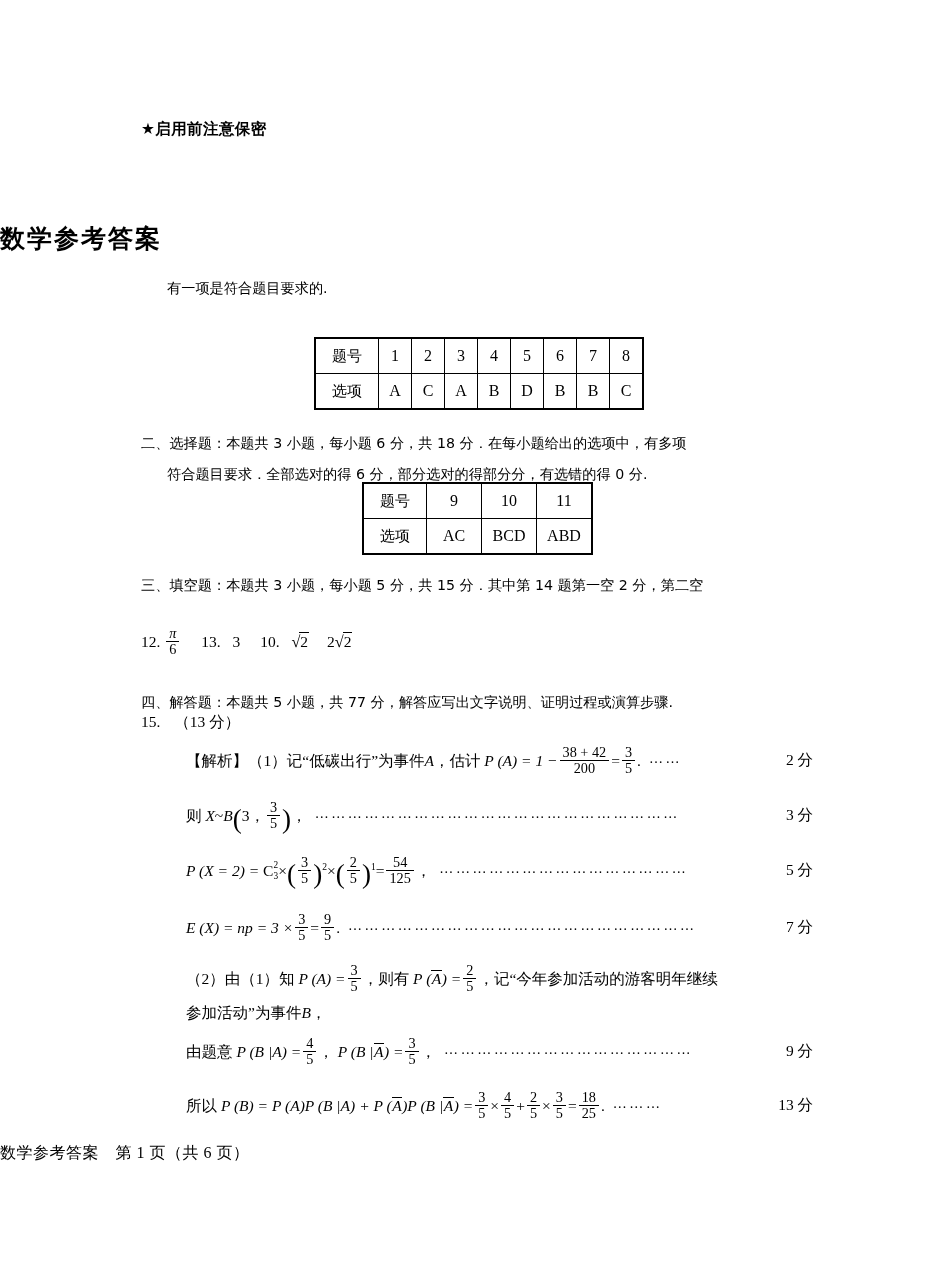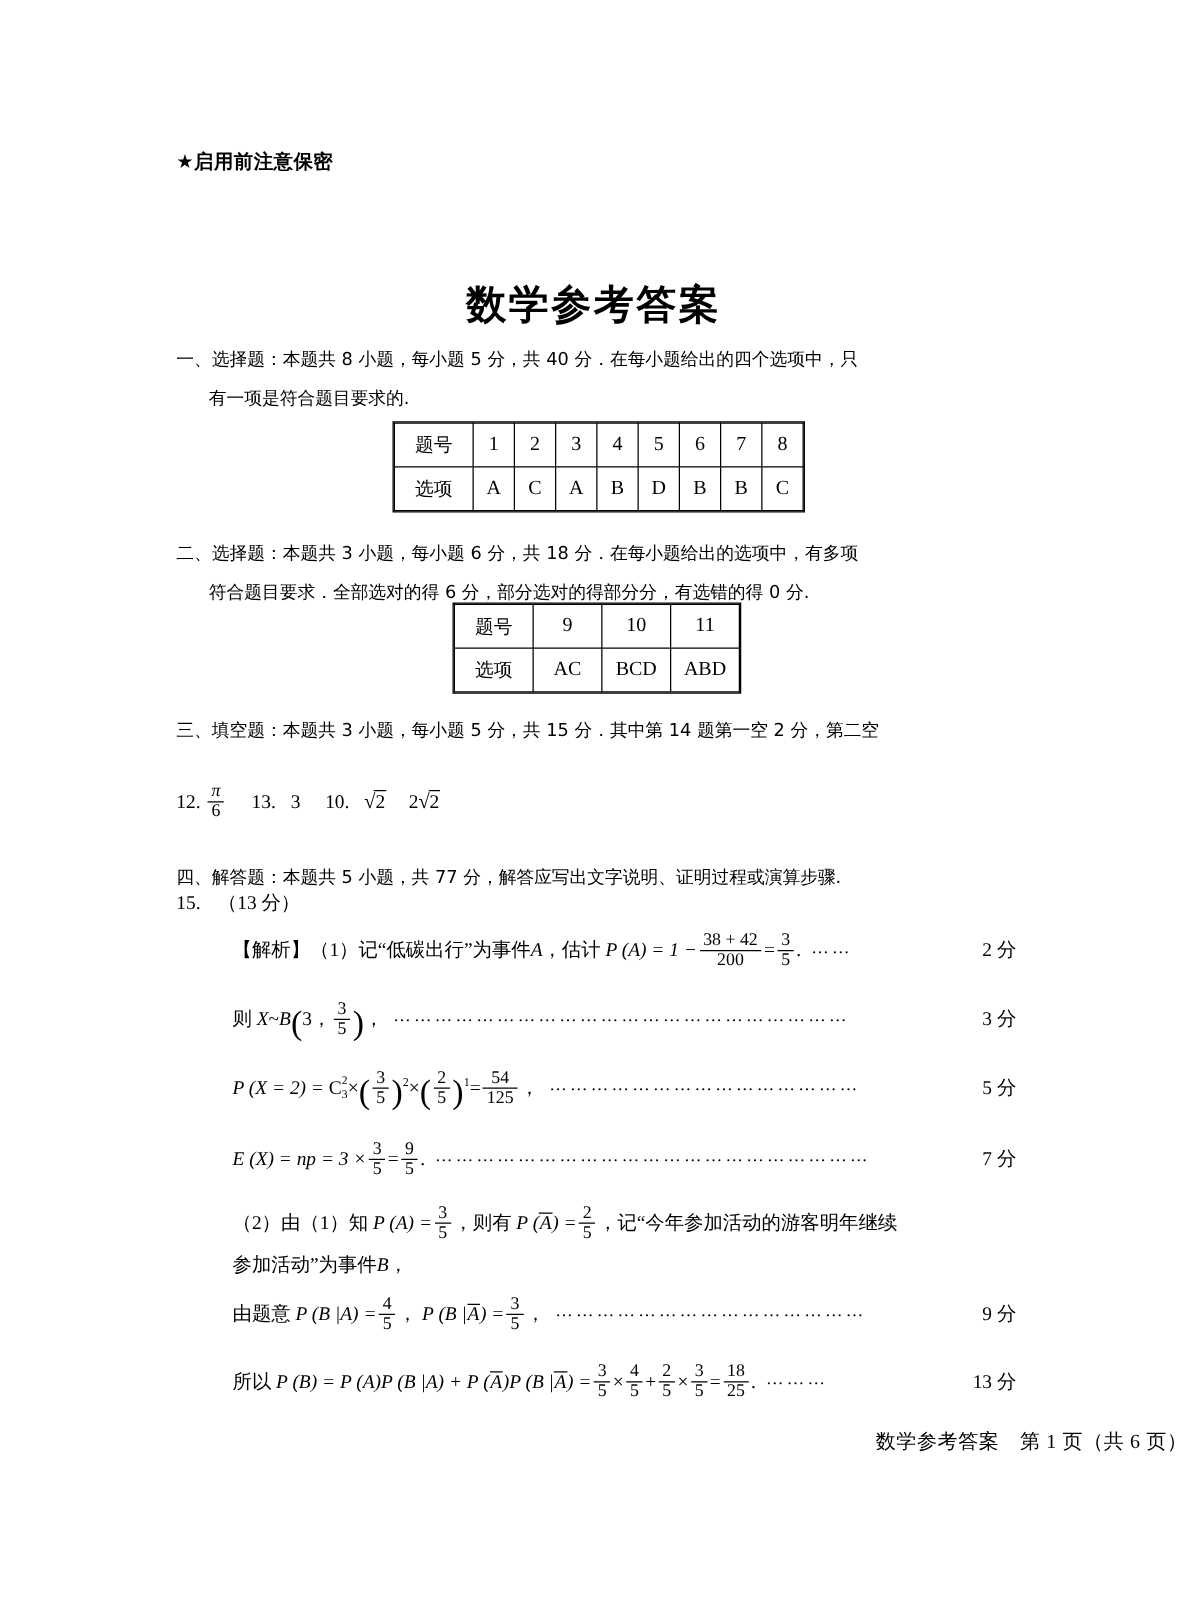--- a/index.html
+++ b/index.html
@@ -40,24 +40,24 @@
     text-align: center;
     font-family: "Liberation Serif", "DejaVu Serif", serif;
     font-size: 26.5px;
     letter-spacing: 1.2px;
     white-space: nowrap;
   }
   .sub-title {
     position: absolute;
     left: 0; top: 222px;
     width: 950px;
-    text-align: center;
+    text-align: left;
     font-family: "DejaVu Sans", "Liberation Sans", sans-serif;
     font-weight: bold;
-    font-size: 32px;
+    font-size: 25px;
     letter-spacing: 2px;
     white-space: nowrap;
   }
 
   
   .sec-head {
     position: absolute;
     left: 141px;
     width: 672px;
     font-family: "DejaVu Sans", "Liberation Sans", sans-serif;
@@ -197,37 +197,36 @@
     font-size: 15.5px;
     line-height: 34px;
   }
 
   
   .footer {
     position: absolute;
     left: 0;
     top: 1143px;
     width: 950px;
-    text-align: right;
+    text-align: left;
     font-family: "Liberation Serif", "DejaVu Serif", serif;
     font-size: 16px;
     letter-spacing: 0.5px;
     white-space: nowrap;
   }
 </style>
 </head>
 <body>
 
 <div class="page">
 
   <div class="secret-line">★启用前注意保密</div>
   <div class="sub-title">数学参考答案</div>
 
   <div class="sec-head" style="top:273px;">
-    <span class="first">一、选择题：本题共 8 小题，每小题 5 分，共 40 分．在每小题给出的四个选项中，只</span>
     <span class="indent">有一项是符合题目要求的.</span>
   </div>
 
   <table class="ans outer" id="table-8">
     <tbody>
         <tr>
       <td class="lbl">题号</td>
       <td class="val">1</td>
       <td class="val">2</td>
       <td class="val">3</td>

